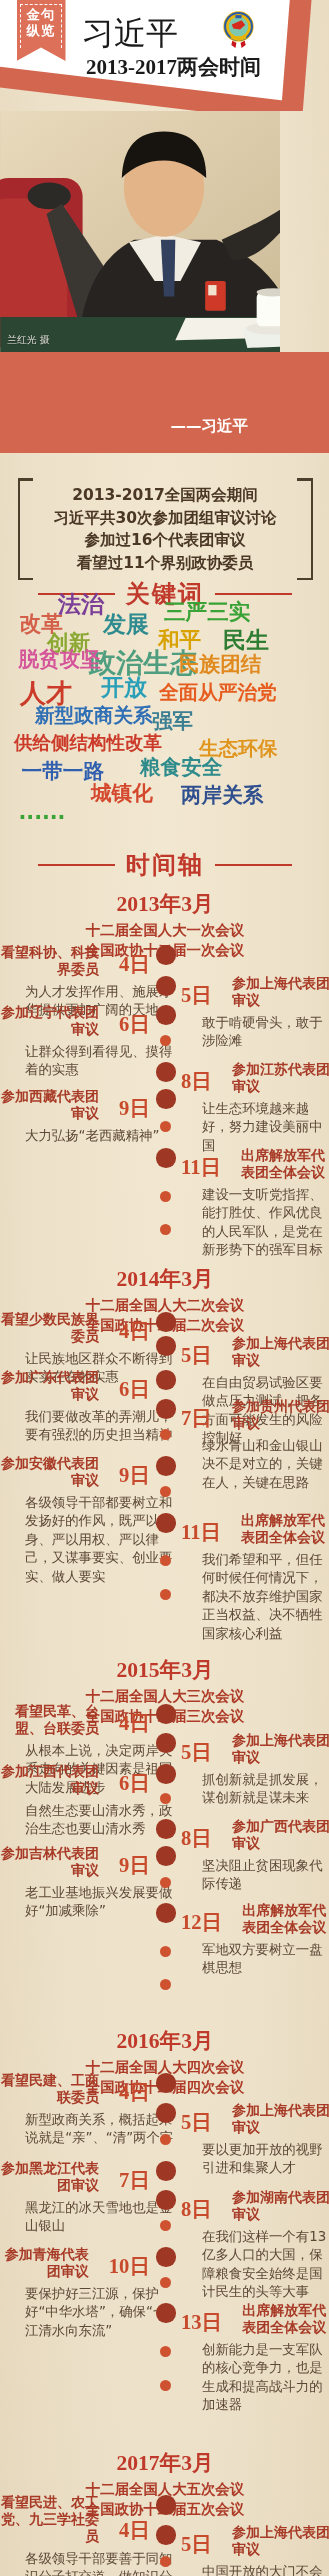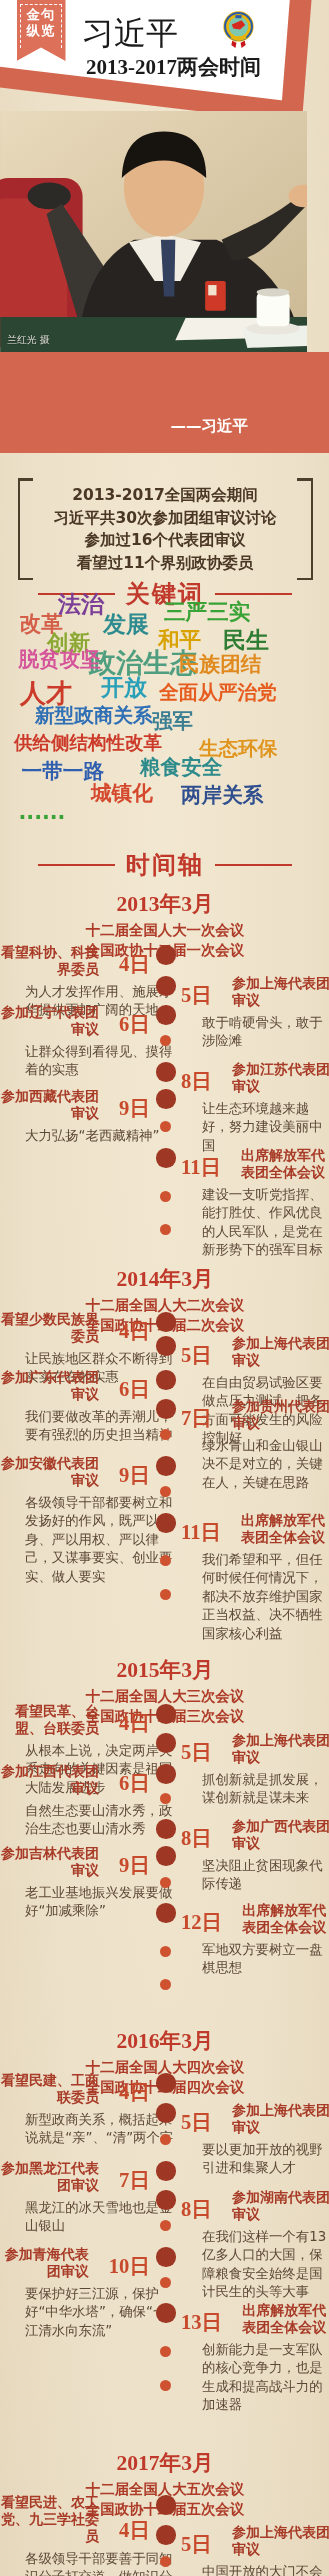--- a/index.html
+++ b/index.html
@@ -33,21 +33,21 @@
     font-size:32px; font-weight:normal; color:#1a1a1a;
     font-family:"Liberation Serif","DejaVu Serif",serif;
   }
   .h-sub {
     position:absolute; left:86px; top:53px; z-index:4;
     font-size:21px; font-weight:bold; color:#1a1a1a; letter-spacing:0px;
     font-family:"Liberation Serif","DejaVu Serif",serif; white-space:nowrap;
   }
   .emblems { position:absolute; left:223px; top:11.3px; z-index:4; display:flex; gap:6.2px; }
   
-  .photo { position:relative; width:307px; height:241px; overflow:hidden;
+  .photo { position:relative; width:280px; height:241px; overflow:hidden;
     background:linear-gradient(160deg,#e7d8bb 0%,#dccdab 55%,#cfbd97 100%); }
   .photo-caption {
     position:absolute; left:7.2px; bottom:5.2px; color:#f4efe6; font-size:9.8px;
     text-shadow:0 0.5px 1px rgba(0,0,0,.35); opacity:.9;
   }
   
   .quote { position:relative; width:330px; height:101px; background:#d2664e; padding:17.5px 19.6px 0 19.6px; }
   .quote-text { color:#ffffff; font-weight:bold; font-size:17px; line-height:1.42; }
   .quote-attr { position:absolute; right:82px; top:64px; color:#ffffff; font-weight:bold; font-size:15.5px; }
   

